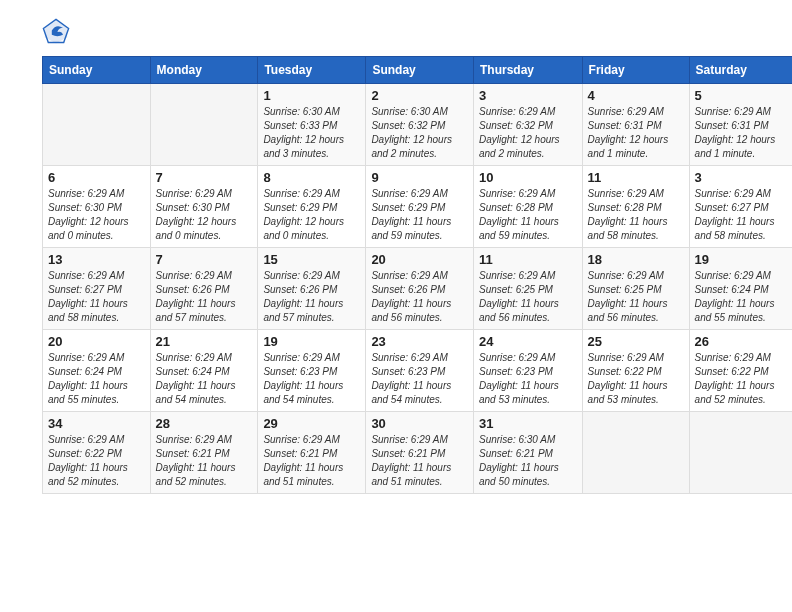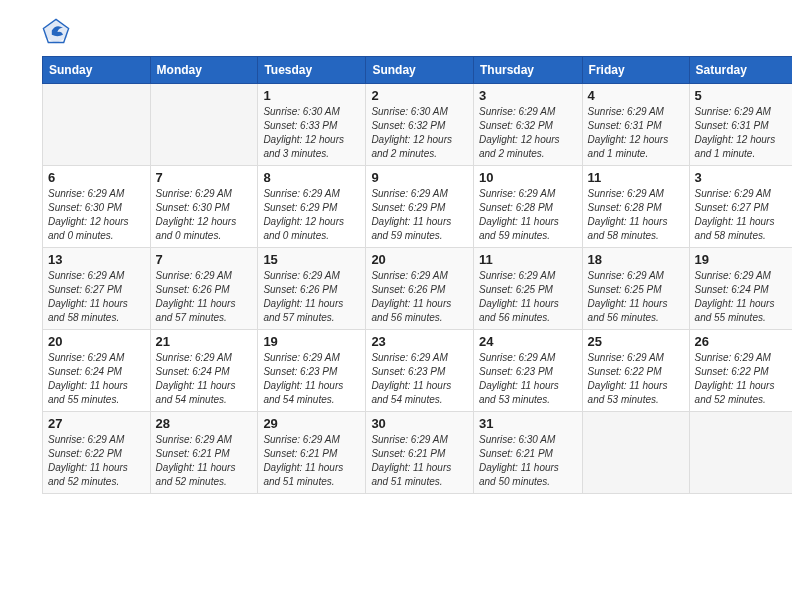--- a/index.html
+++ b/index.html
@@ -298,21 +298,21 @@
           </td>
           <td>
             <span class="day-number">26</span>
             <div class="day-info" style="white-space: pre-line;">Sunrise: 6:29 AM
 Sunset: 6:22 PM
 Daylight: 11 hours and 52 minutes.</div>
           </td>
         </tr>
         <tr>
           <td>
-            <span class="day-number">27</span>
+            <span class="day-number">34</span>
             <div class="day-info" style="white-space: pre-line;">Sunrise: 6:29 AM
 Sunset: 6:22 PM
 Daylight: 11 hours and 52 minutes.</div>
           </td>
           <td>
             <span class="day-number">28</span>
             <div class="day-info" style="white-space: pre-line;">Sunrise: 6:29 AM
 Sunset: 6:21 PM
 Daylight: 11 hours and 52 minutes.</div>
           </td>

